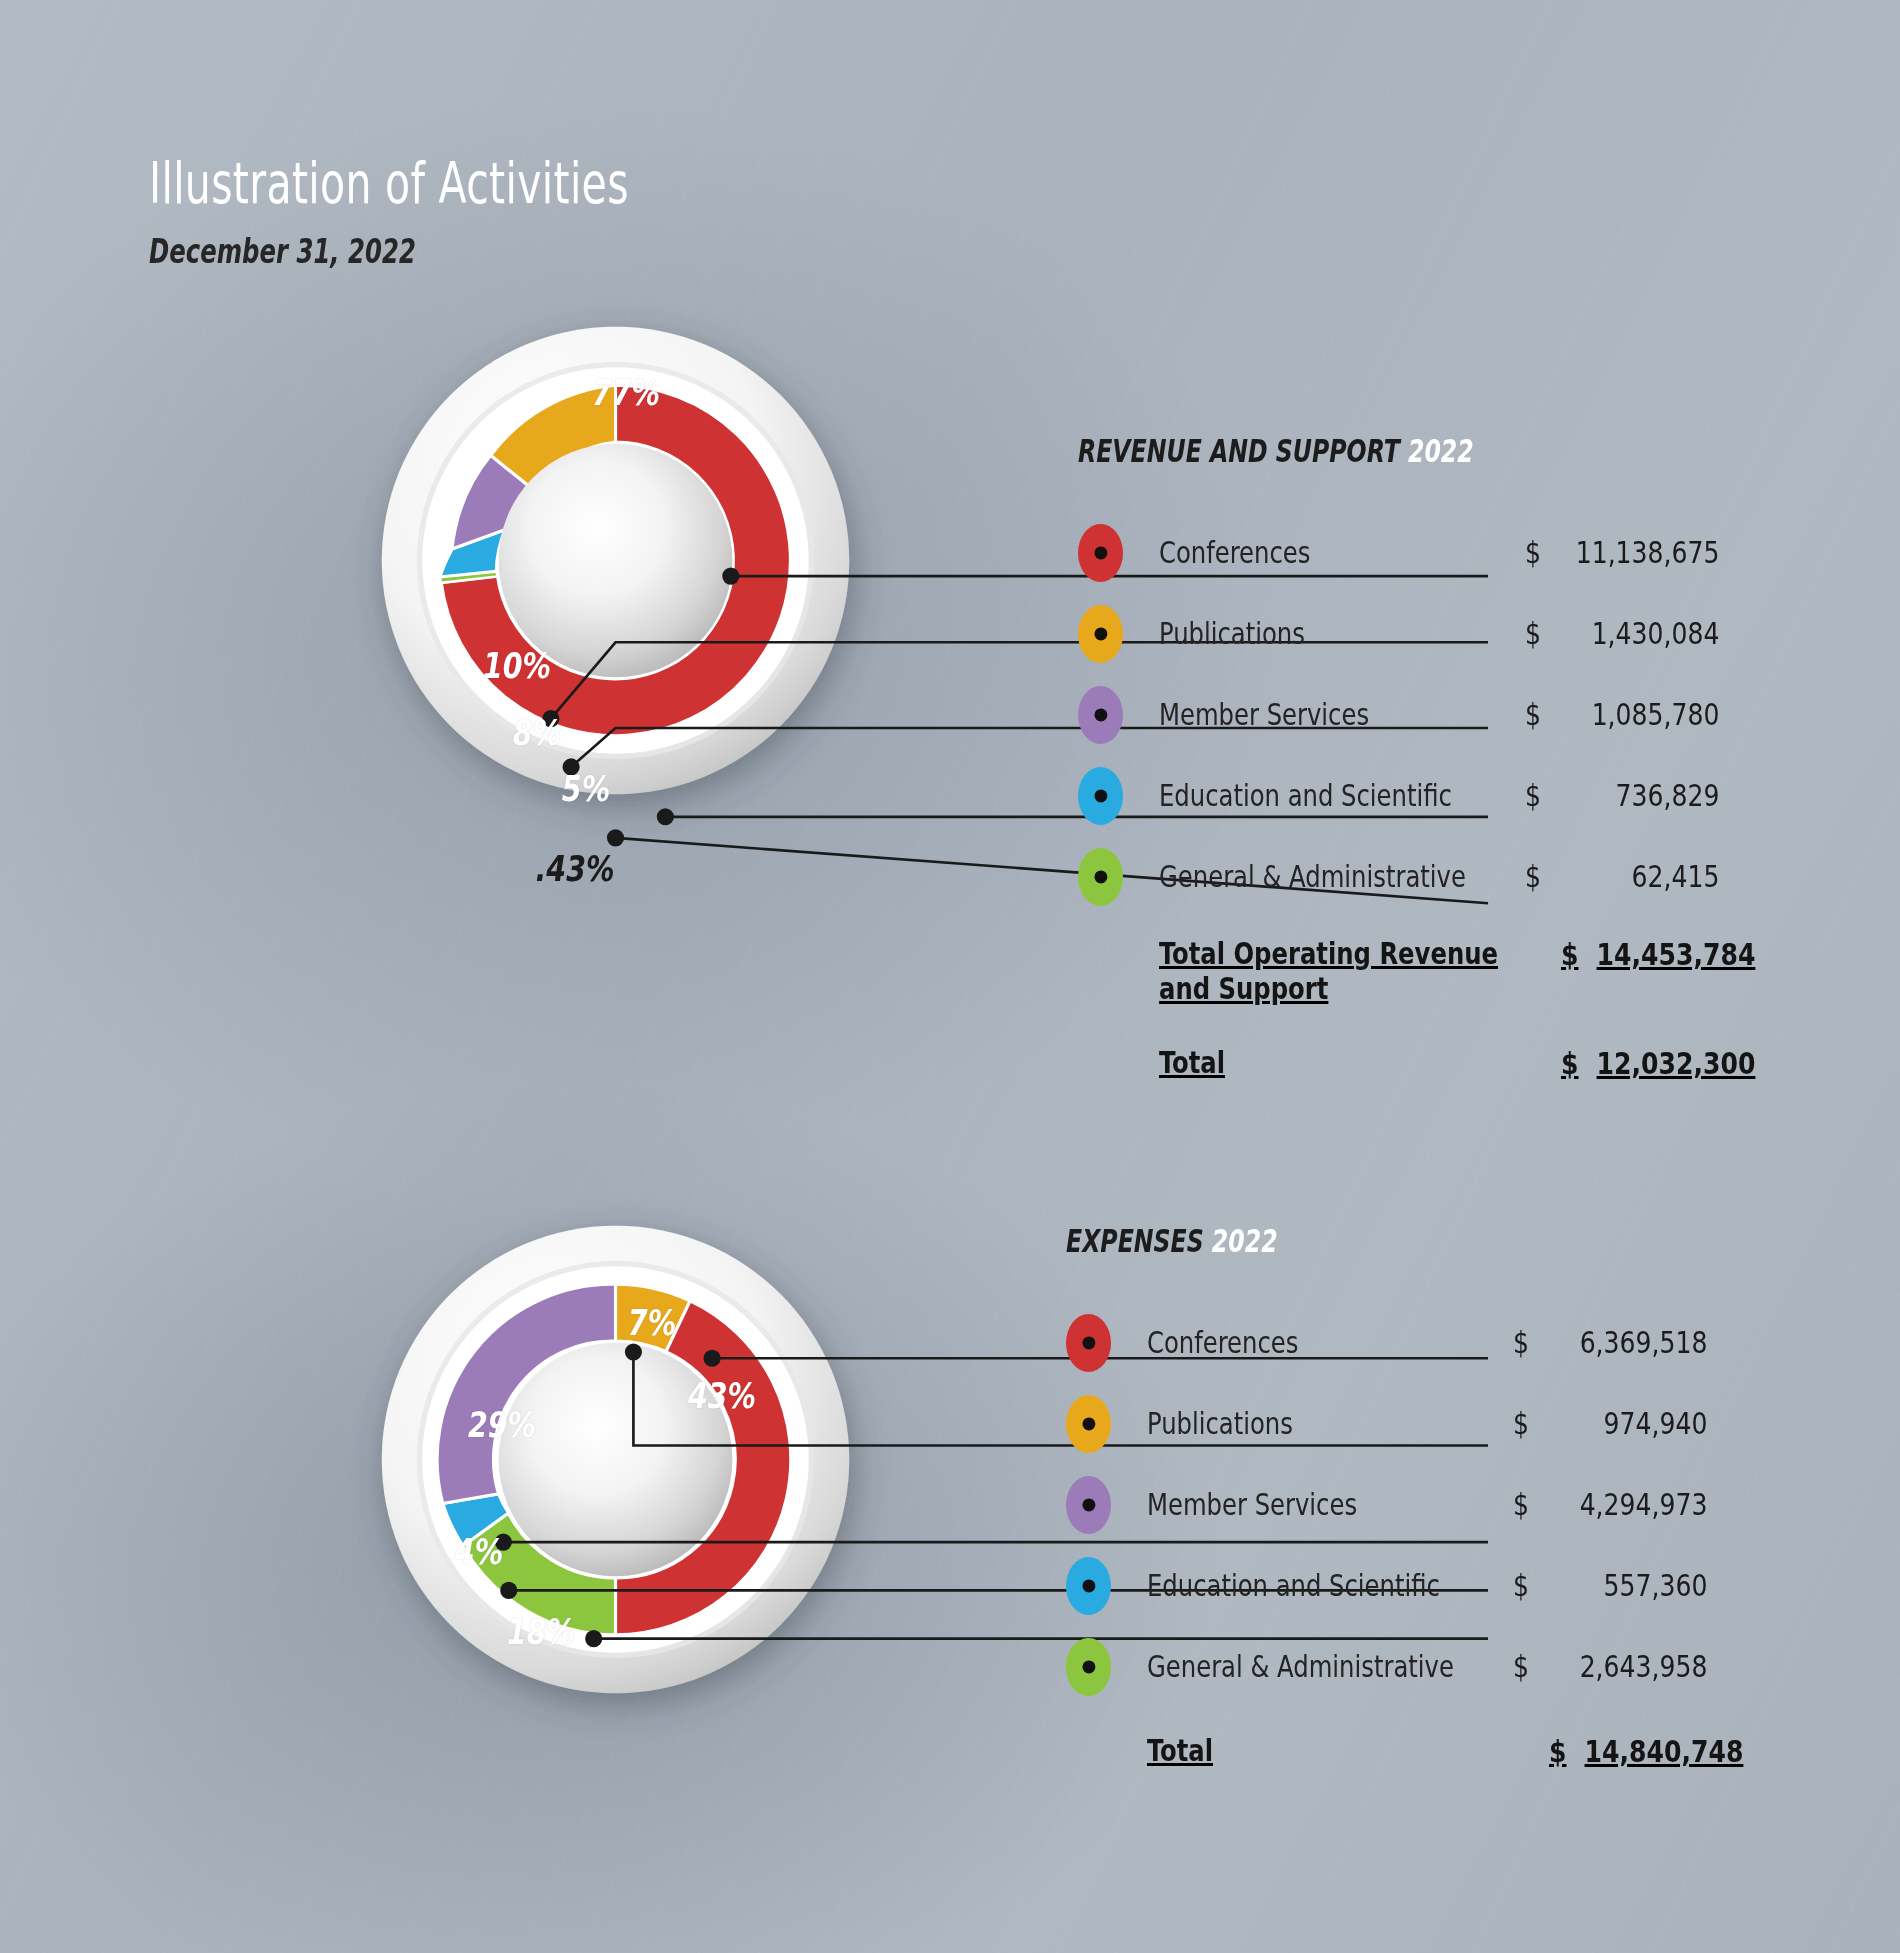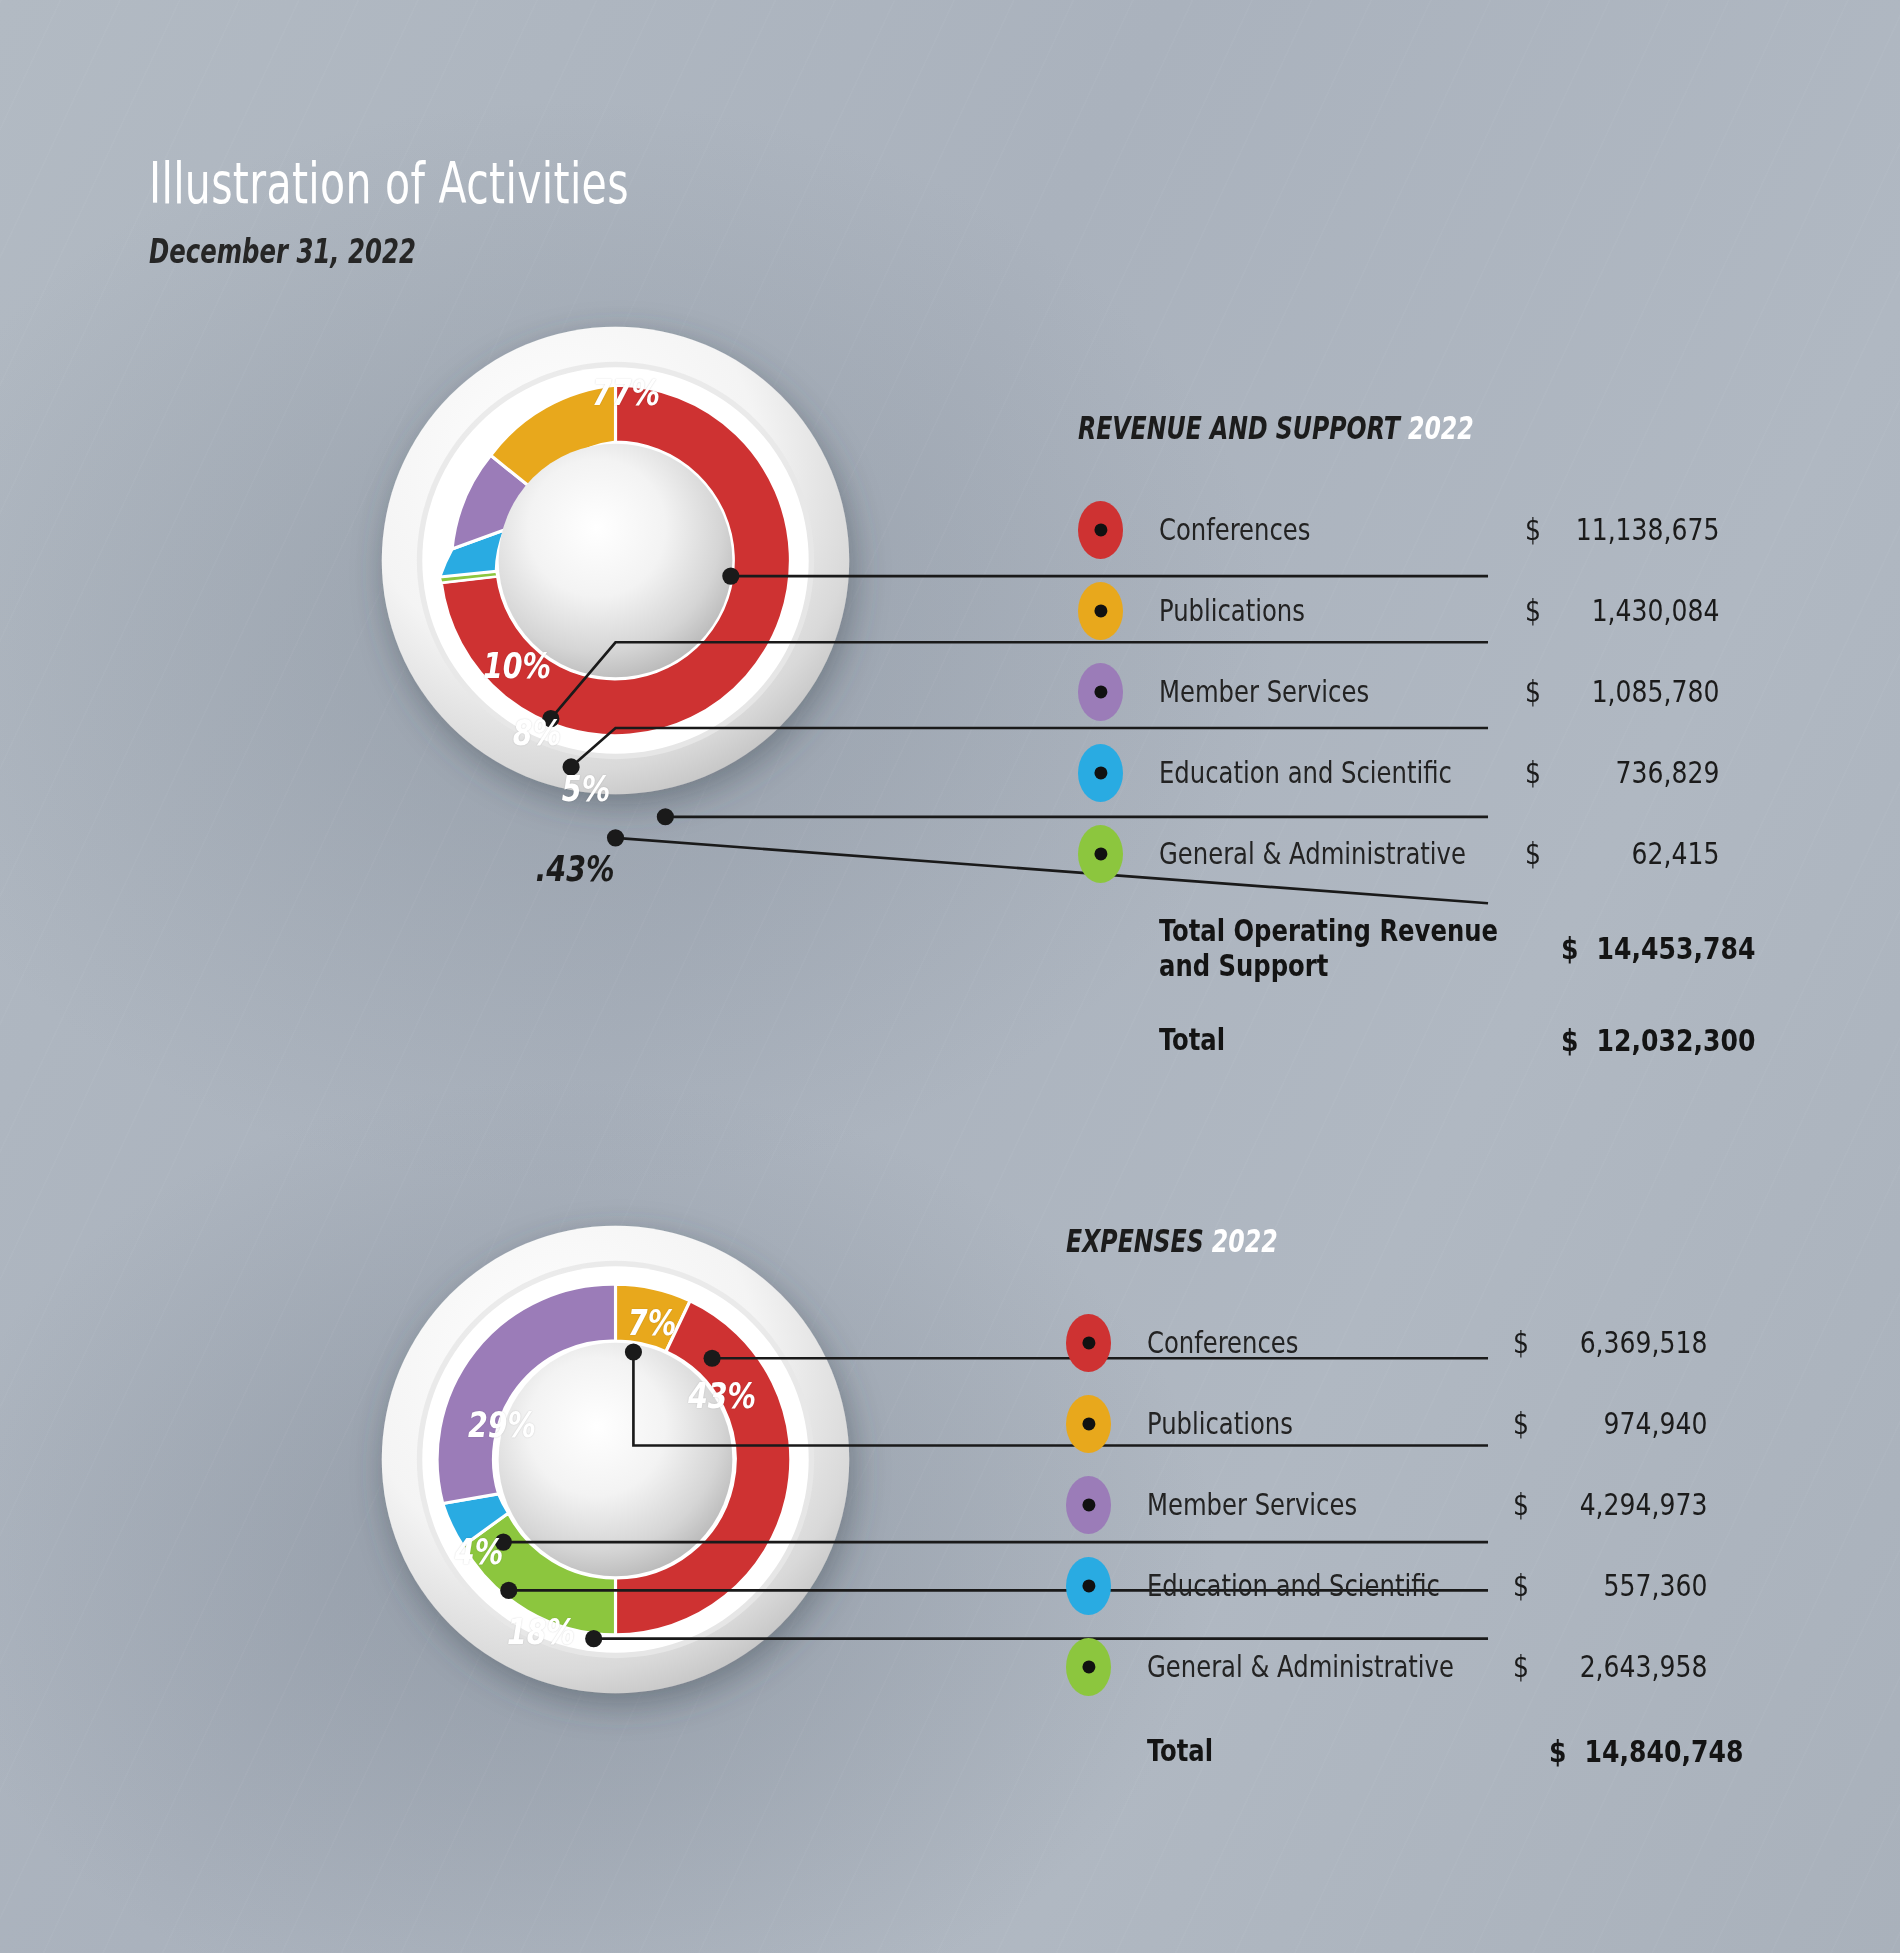--- a/index.html
+++ b/index.html
@@ -81,21 +81,21 @@
   .legend-amt {
     font-size:30px; color:#1b1b1b; white-space:nowrap;
     font-family:"Liberation Sans Narrow","DejaVu Sans Condensed","Liberation Sans",sans-serif;
     display:flex; width:209px; justify-content:space-between;
     transform:scaleX(0.93); transform-origin:left center;
   }
   .legend-amt .cur { flex:0 0 auto; }
   .legend-amt .num { flex:0 0 auto; }
 
   
-  .total-row { display:flex; align-items:center; margin-top:20px; }
+  .total-row { display:flex; align-items:flex-start; margin-top:20px;text-decoration:underline; }
   .total-label {
     font-size:30px; font-weight:700; color:#141414; width:402px;
     margin-left:81px; line-height:1.16;
     font-family:"Liberation Sans Narrow","DejaVu Sans Condensed","Liberation Sans",sans-serif;
     transform:scaleX(0.9); transform-origin:left center;
   }
   .total-amt {
     font-size:30px; font-weight:700; color:#141414; white-space:nowrap;
     font-family:"Liberation Sans Narrow","DejaVu Sans Condensed","Liberation Sans",sans-serif;
     transform:scaleX(0.93); transform-origin:left center;
@@ -169,21 +169,21 @@
     </g>
   </svg>
 
   <div class="pct-label" style="left:252px; top:73px;">77%</div>
   <div class="pct-label" style="left:143px; top:346px;">10%</div>
   <div class="pct-label" style="left:163px; top:413px;">8%</div>
   <div class="pct-label" style="left:212px; top:469px;">5%</div>
   <div class="pct-label dark" style="left:201px; top:549px;">.43%</div>
 </div>
 
-<div class="legend" style="left:1078px; top:409px;">
+<div class="legend" style="left:1078px; top:432px;">
   <div class="legend-title">
     <span>REVENUE AND SUPPORT</span>
     <span class="yr">2022</span>
   </div>
 
   <div class="legend-row">
     <div class="swatch" style="background:#ce3232">
         <span class="dot"></span>
       </div>
     <div class="legend-label">Conferences</div>

